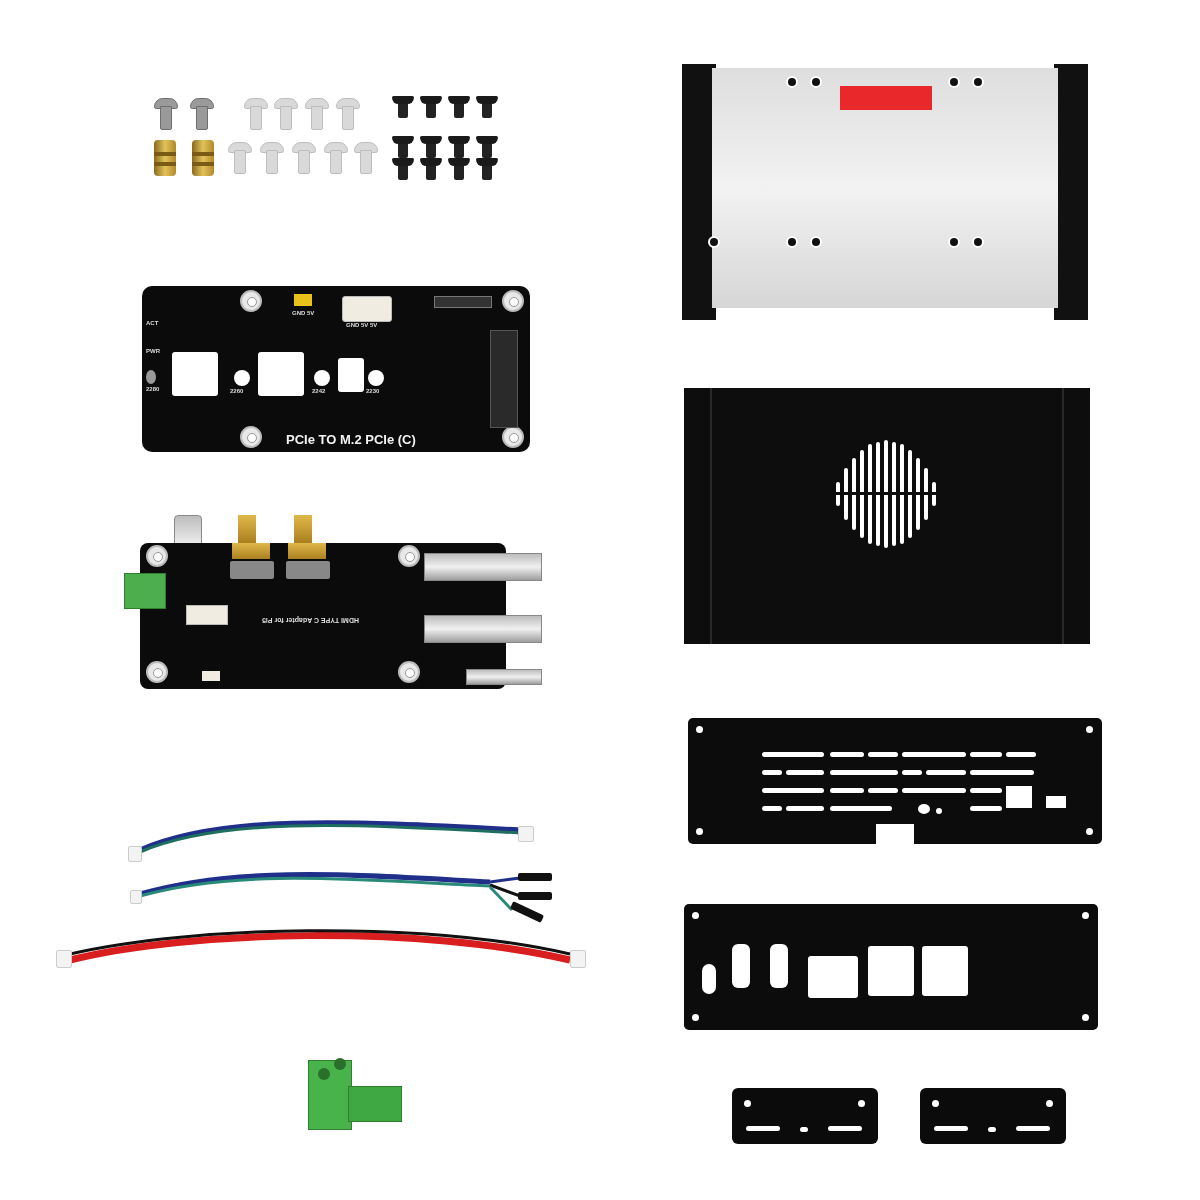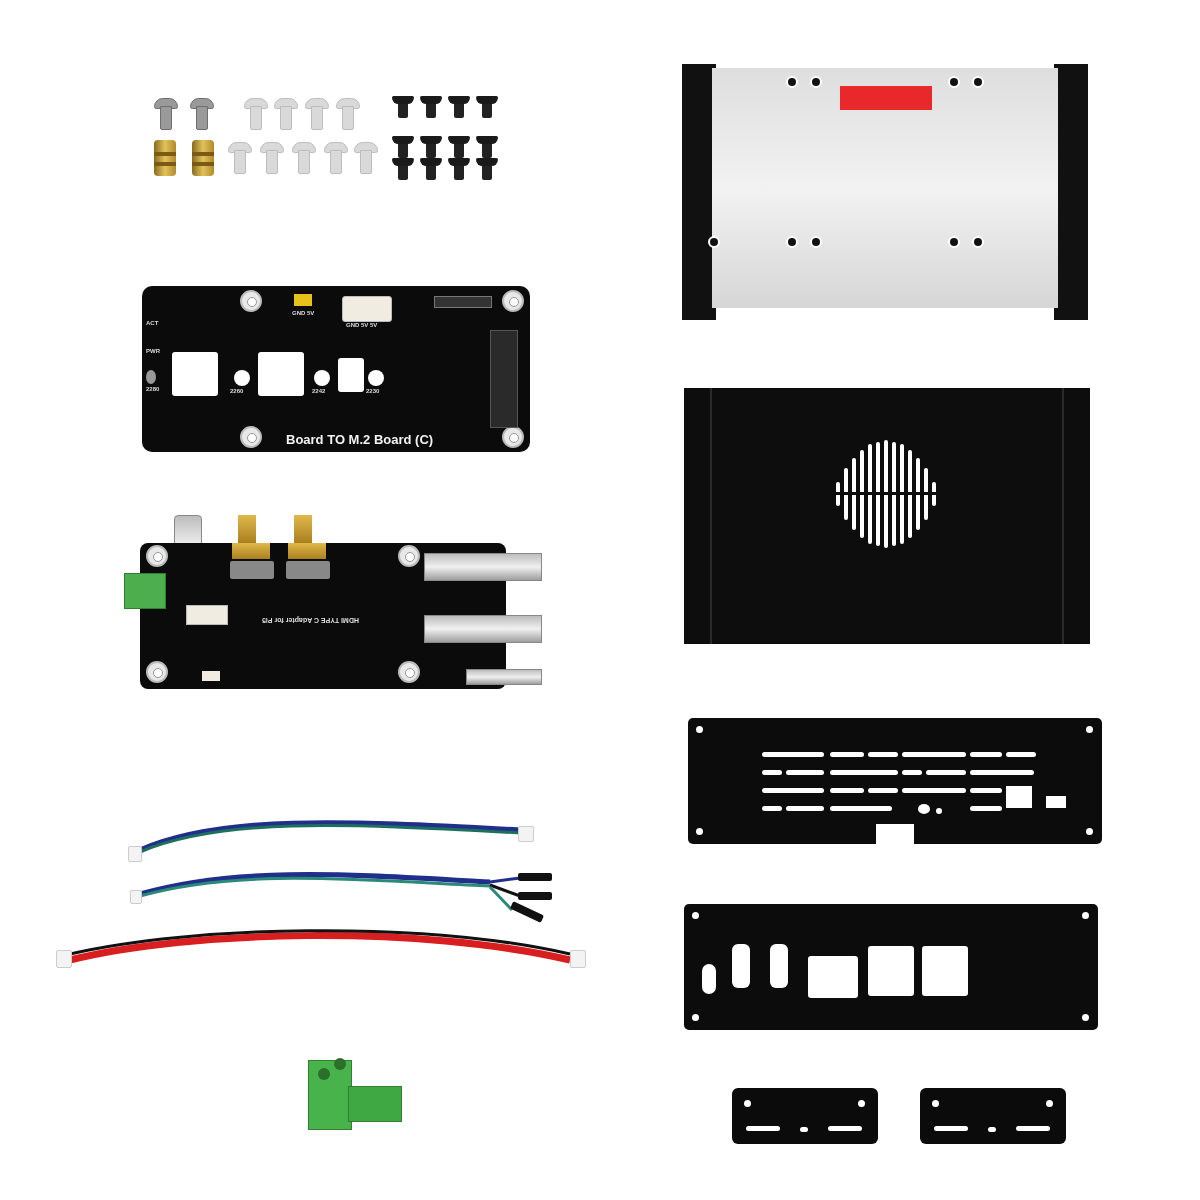--- a/index.html
+++ b/index.html
@@ -164,21 +164,21 @@
   <span class="silk" style="left:4px;top:100px;">2280</span>
   <div class="cutout" style="left:30px;top:66px;width:46px;height:44px;"></div>
   <div class="abs" style="left:92px;top:84px;width:16px;height:16px;border-radius:50%;background:#fff;"></div>
   <span class="silk" style="left:88px;top:102px;">2260</span>
   <div class="cutout" style="left:116px;top:66px;width:46px;height:44px;"></div>
   <div class="abs" style="left:172px;top:84px;width:16px;height:16px;border-radius:50%;background:#fff;"></div>
   <span class="silk" style="left:170px;top:102px;">2242</span>
   <div class="cutout" style="left:196px;top:72px;width:26px;height:34px;"></div>
   <div class="abs" style="left:226px;top:84px;width:16px;height:16px;border-radius:50%;background:#fff;"></div>
   <span class="silk" style="left:224px;top:102px;">2230</span>
-  <span class="board-title" style="left:144px;top:146px;">Board TO M.2 Board (C)</span>
+  <span class="board-title" style="left:144px;top:146px;">PCIe TO M.2 PCIe (C)</span>
 </div>
 
 <div class="abs" style="left:110px;top:505px;width:440px;height:195px;">
   <div class="metal" style="left:64px;top:10px;width:26px;height:60px;border-radius:4px;"></div>
   <div class="gold" style="left:128px;top:10px;width:18px;height:28px;"></div>
   <div class="gold" style="left:184px;top:10px;width:18px;height:28px;"></div>
   <div class="abs pcb" style="left:30px;top:38px;width:366px;height:146px;border-radius:8px;"></div>
   <div class="gold" style="left:122px;top:38px;width:38px;height:16px;"></div>
   <div class="gold" style="left:178px;top:38px;width:38px;height:16px;"></div>
   <div class="abs" style="left:120px;top:56px;width:44px;height:18px;background:#888;border-radius:2px;"></div>

